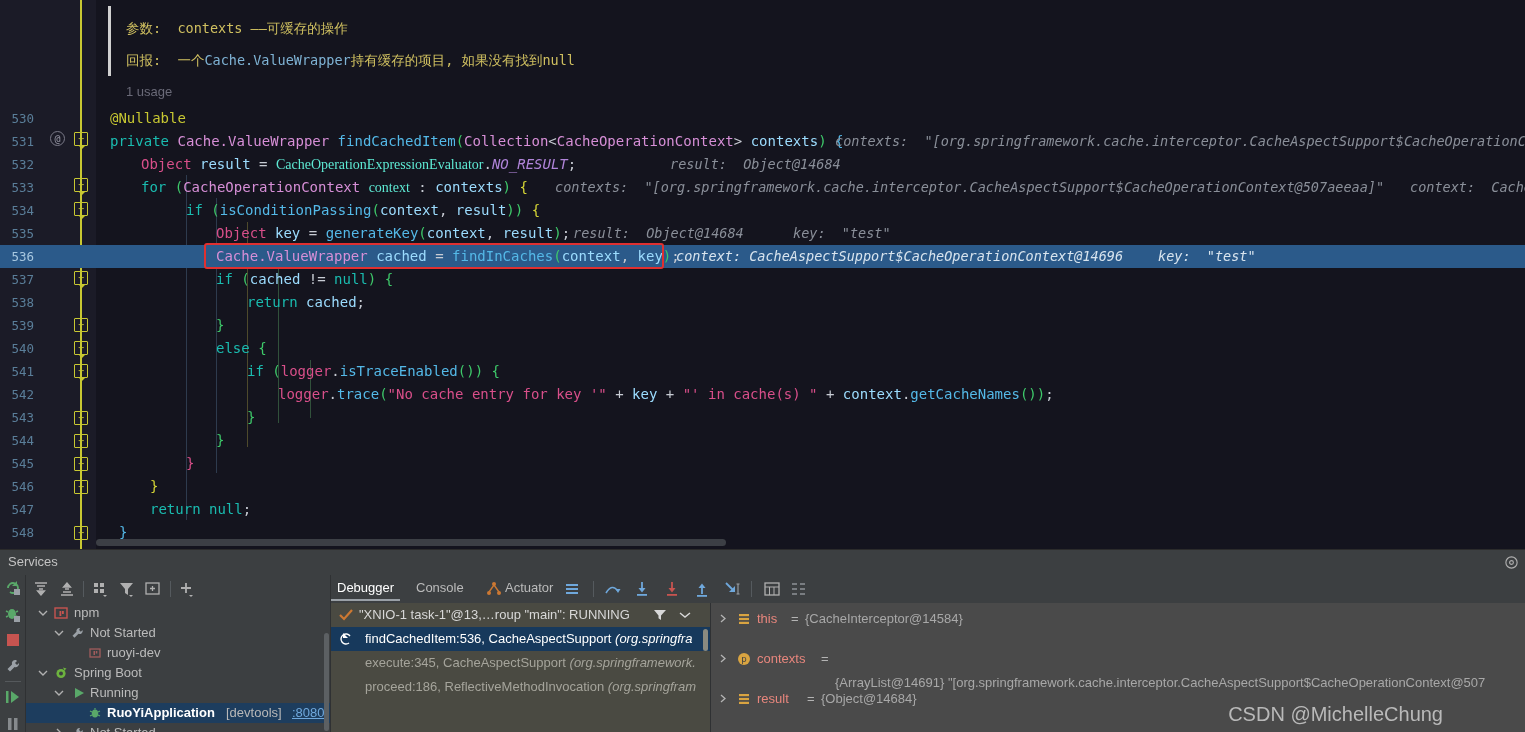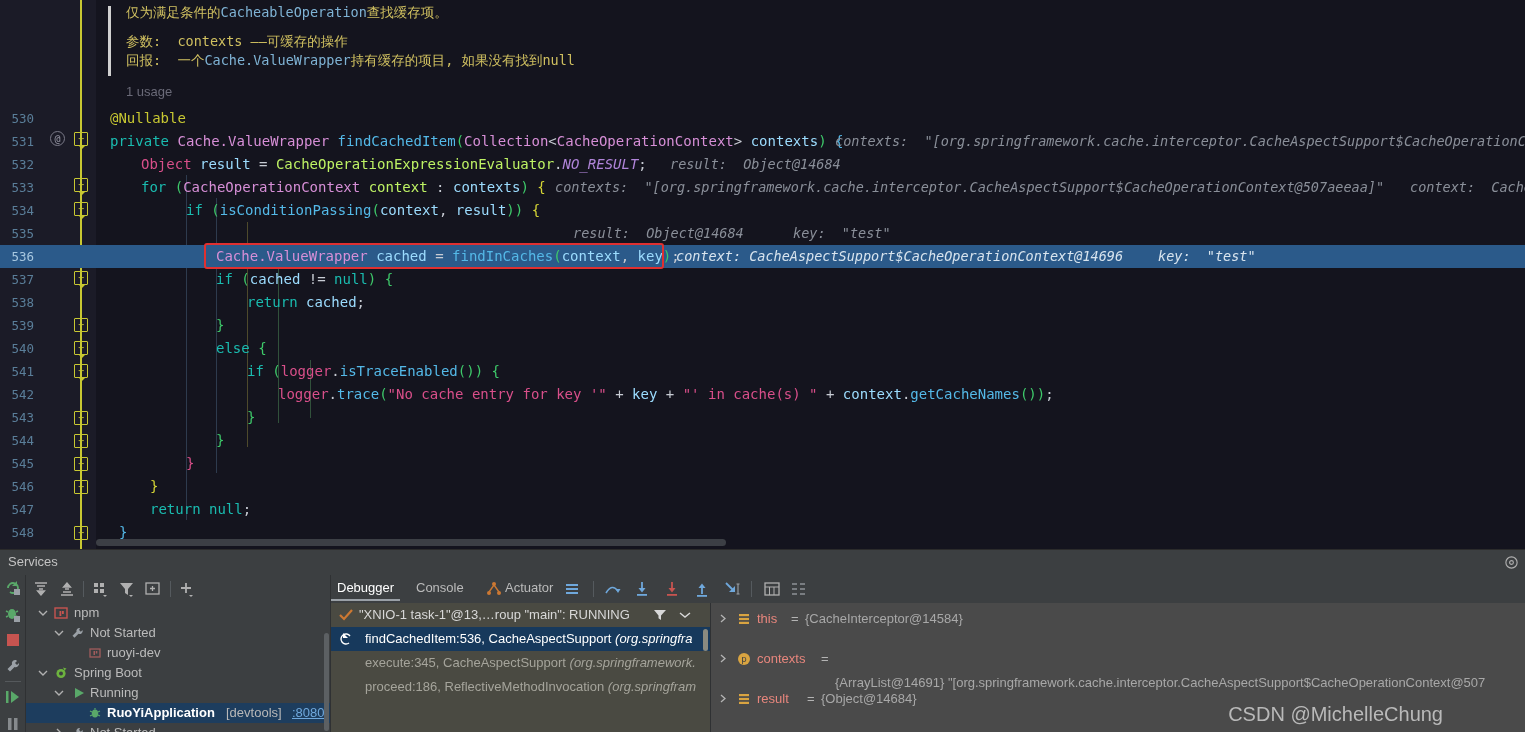--- a/index.html
+++ b/index.html
@@ -50,21 +50,21 @@
   .usage {
     position:absolute; left:126px; top:84px; font-size:13px; color:#6a6a78;
     font-family:"Liberation Sans", sans-serif;
   }
 
   
   .kw   { color:#1abcb0; }
   .typ  { color:#d78fd7; }
   .fn   { color:#54b9e8; }
   .var  { color:#9cdcfe; }
-  .plain{ color:#bef264; }
+  .plain{ color:#5eead4;font-family:Liberation Serif, serif; }
   .str  { color:#d94f8a; }
   .punc { color:#c8ccd4; }
   .paren{ color:#3ec96a; }
   .brace-y { color:#d4d435; }
   .brace-g { color:#3ec96a; }
   .brace-m { color:#d94f8a; }
   .brace-b { color:#54b9e8; }
   .anno { color:#c8c832; }
   .field{ color:#d94f8a;text-align:right; }
   .const{ color:#b084d9; font-style:italic; }
@@ -216,22 +216,21 @@
 </head>
 <body>
 
 <div class="app">
 
   <div class="editor">
     <div class="gutter-bg"></div>
     <div class="fold-rail"></div>
 
     <div class="docbar"></div>
-    <div class="doc" style="top:4px;"><span>仅为满足条件的</span><span class="t">CacheableOperation</span><span>查找缓存项。</span></div>
-    <div class="doc" style="top:33px;">参数:  contexts ——可缓存的操作</div>
+    <div class="doc" style="top:20px;">参数:  contexts ——可缓存的操作</div>
     <div class="doc" style="top:52px;"><span>回报:  一个</span><span class="t">Cache.ValueWrapper</span><span>持有缓存的项目, 如果没有找到null</span></div>
     <div class="usage">1 usage</div>
 
     <div class="indent-guide" style="left:186px; top:175px; height:345px;"></div>
     <div class="indent-guide" style="left:216px; top:198px; height:275px;"></div>
     <div class="indent-guide y" style="left:247px; top:222px; height:225px;"></div>
     <div class="indent-guide g" style="left:278px; top:268px; height:155px;"></div>
     <div class="indent-guide g" style="left:310px; top:360px; height:58px;"></div>
 
     <div class="at-mark" style="top:131px;">@</div>
@@ -272,20 +271,21 @@
       <span class="code hint" style="left:1410px;">context:  CacheAs</span>
     </div>
 
     <div class="row" style="position:absolute; left:0; top:199px; width:1276px;">
       <span class="ln">534</span>
       <span class="code" style="left:186px;"><span class="kw">if</span> <span class="paren">(</span><span class="fn">isConditionPassing</span><span class="paren">(</span><span class="var">context</span><span class="punc">,</span> <span class="var">result</span><span class="paren">))</span> <span class="brace-y">{</span></span>
     </div>
 
     <div class="row" style="position:absolute; left:0; top:222px; width:1525px;">
       <span class="ln">535</span>
+      <span class="code" style="left:216px;"><span class="field">Object</span> <span class="var">key</span> <span class="punc">=</span> <span class="fn">generateKey</span><span class="paren">(</span><span class="var">context</span><span class="punc">,</span> <span class="var">result</span><span class="paren">)</span><span class="punc">;</span></span>
       <span class="code hint" style="left:573px;"><span>result:</span>&nbsp;&nbsp;<span>Object@14684</span></span>
       <span class="code hint" style="left:793px;">key:  "test"</span>
     </div>
 
     <div class="row hl-row" style="position:absolute; left:0; top:245px; width:1525px;">
       <span class="ln">536</span>
       <span class="code" style="left:216px;"><span class="typ">Cache.ValueWrapper</span> <span class="var">cached</span> <span class="punc">=</span> <span class="fn">findInCaches</span><span class="paren">(</span><span class="var">context</span><span class="punc">,</span> <span class="var">key</span><span class="paren">)</span><span class="punc">;</span></span>
       <span class="code hint" style="left:676px;"><span>context:</span>&nbsp;<span>CacheAspectSupport$CacheOperationContext@14696</span></span>
       <span class="code hint" style="left:1158px;">key:  "test"</span>
     </div>

